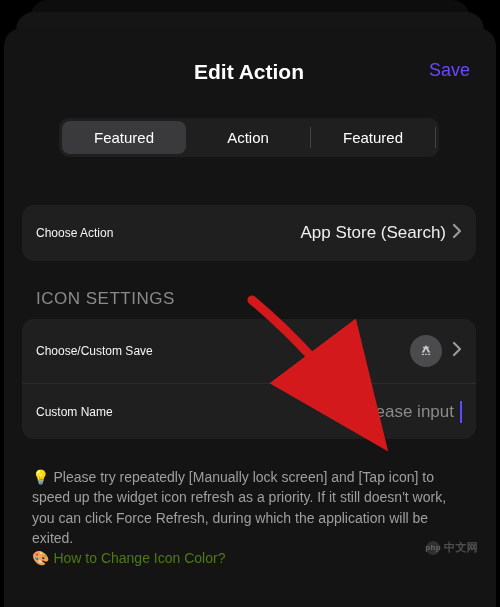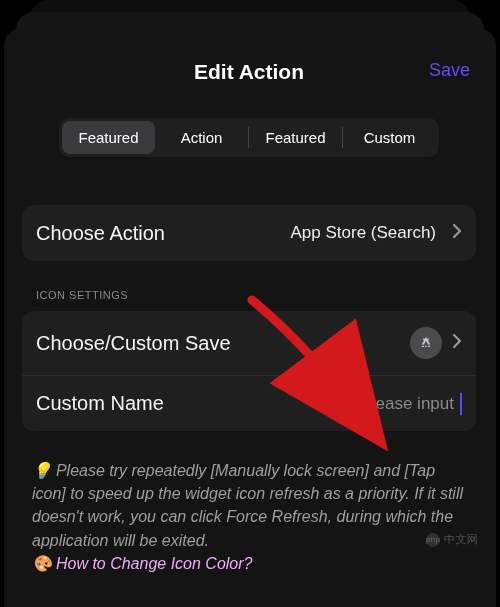--- a/index.html
+++ b/index.html
@@ -15,37 +15,37 @@
   .save-btn { position: absolute; right: 6px; top: 0; font-size: 18px; color: #6a48ff; font-weight: 400; }
 
   .segmented { display: flex; background: #1f1f1f; border-radius: 10px; padding: 3px; width: 380px; margin: 0 auto 48px auto; }
   .seg-item { flex: 1; text-align: center; padding: 8px 0; font-size: 15px; color: #fff; border-radius: 8px; }
   .seg-item.selected { background: #3a3a3c; font-weight: 500; }
   .seg-sep { width: 1px; background: #444; align-self: stretch; margin: 6px 0; }
 
   .cell-group { background: #1f1f1f; border-radius: 12px; margin-bottom: 28px; }
   .cell { display: flex; align-items: center; padding: 16px 14px; min-height: 56px; }
   .cell + .cell { border-top: 1px solid #2c2c2c; }
-  .cell-label { font-size: 20px; color: #f5f5f5; flex: 0 0 auto; text-align: center; }
+  .cell-label { font-size: 12px; color: #f5f5f5; flex: 0 0 auto; text-align: center; }
   .cell-spacer { flex: 1; }
-  .cell-value { font-size: 17px; color: #eee; margin-right: 16px; }
+  .cell-value { font-size: 17px; color: #eee; margin-right: 6px; }
   .cell-placeholder { font-size: 17px; color: #8a8a8a; margin-right: 4px; }
   .chevron { color: #9a9a9a; flex: 0 0 auto; }
   .icon-circle { width: 32px; height: 32px; border-radius: 50%; background: #4b4b4d; display: flex; align-items: center; justify-content: center; margin-right: 10px; }
   .icon-circle svg { width: 16px; height: 16px; }
   .cursor-bar { display:inline-block; width:2px; height:22px; background:#5a4bff; vertical-align:middle; margin-left:2px; }
 
-  .section-label { font-size: 11px; color: #8a8a8a; letter-spacing: 0.5px; margin: 0 0 10px 14px; }
+  .section-label { font-size: 17px; color: #8a8a8a; letter-spacing: 0.5px; margin: 0 0 10px 14px; }
 
-  .tip-block { font-size: 16px; line-height: 1.45; color: #9f9f9f; padding: 0 10px; font-style: italic; }
+  .tip-block { font-size: 14px; line-height: 1.45; color: #9f9f9f; padding: 0 10px; }
   .bulb { display: inline-block; margin-right: 4px; }
   .palette { display: inline-block; margin-right: 4px; }
-  .link { color: #f0abfc; }
+  .link { color: #4d7c0f; }
 
-  .watermark { position: absolute; right: 18px; bottom: 60px; font-size: 11px; color: rgba(255,255,255,0.25); font-weight: 400; letter-spacing: 0.3px; display:flex; align-items:center; gap:4px;}
+  .watermark { position: absolute; right: 18px; bottom: 52px; font-size: 11px; color: rgba(255,255,255,0.25); font-weight: 700; letter-spacing: 0.3px; display:flex; align-items:center; gap:4px;}
   .watermark .wm-icon { width:14px; height:14px; border-radius:50%; background:rgba(255,255,255,0.12); display:inline-flex; align-items:center; justify-content:center; font-size:8px;}
 
   .arrow-overlay { position: absolute; pointer-events: none; }
 </style>
 </head>
 <body>
 
 <div class="sheet-back-2"></div>
 <div class="sheet-back-1"></div>
 
@@ -55,21 +55,20 @@
     <div class="header-title">Edit Action</div>
     <div class="save-btn">Save</div>
   </div>
 
   <div class="segmented">
     <div class="seg-item selected">Featured</div>
     <div class="seg-item">Action</div>
     <div class="seg-sep"></div>
     <div class="seg-item">Featured</div>
     <div class="seg-sep"></div>
-    <div class="seg-item">Custom</div>
   </div>
 
   <div class="cell-group">
     <div class="cell">
       <div class="cell-label">Choose Action</div>
       <div class="cell-spacer"></div>
       <div class="cell-value">App Store (Search)</div>
       <span class="chevron">
         <svg width="10" height="16" viewBox="0 0 10 16">
             <path d="M2 2 L8 8 L2 14" stroke="#9a9a9a" stroke-width="2.2" fill="none" stroke-linecap="round" stroke-linejoin="round"></path>

